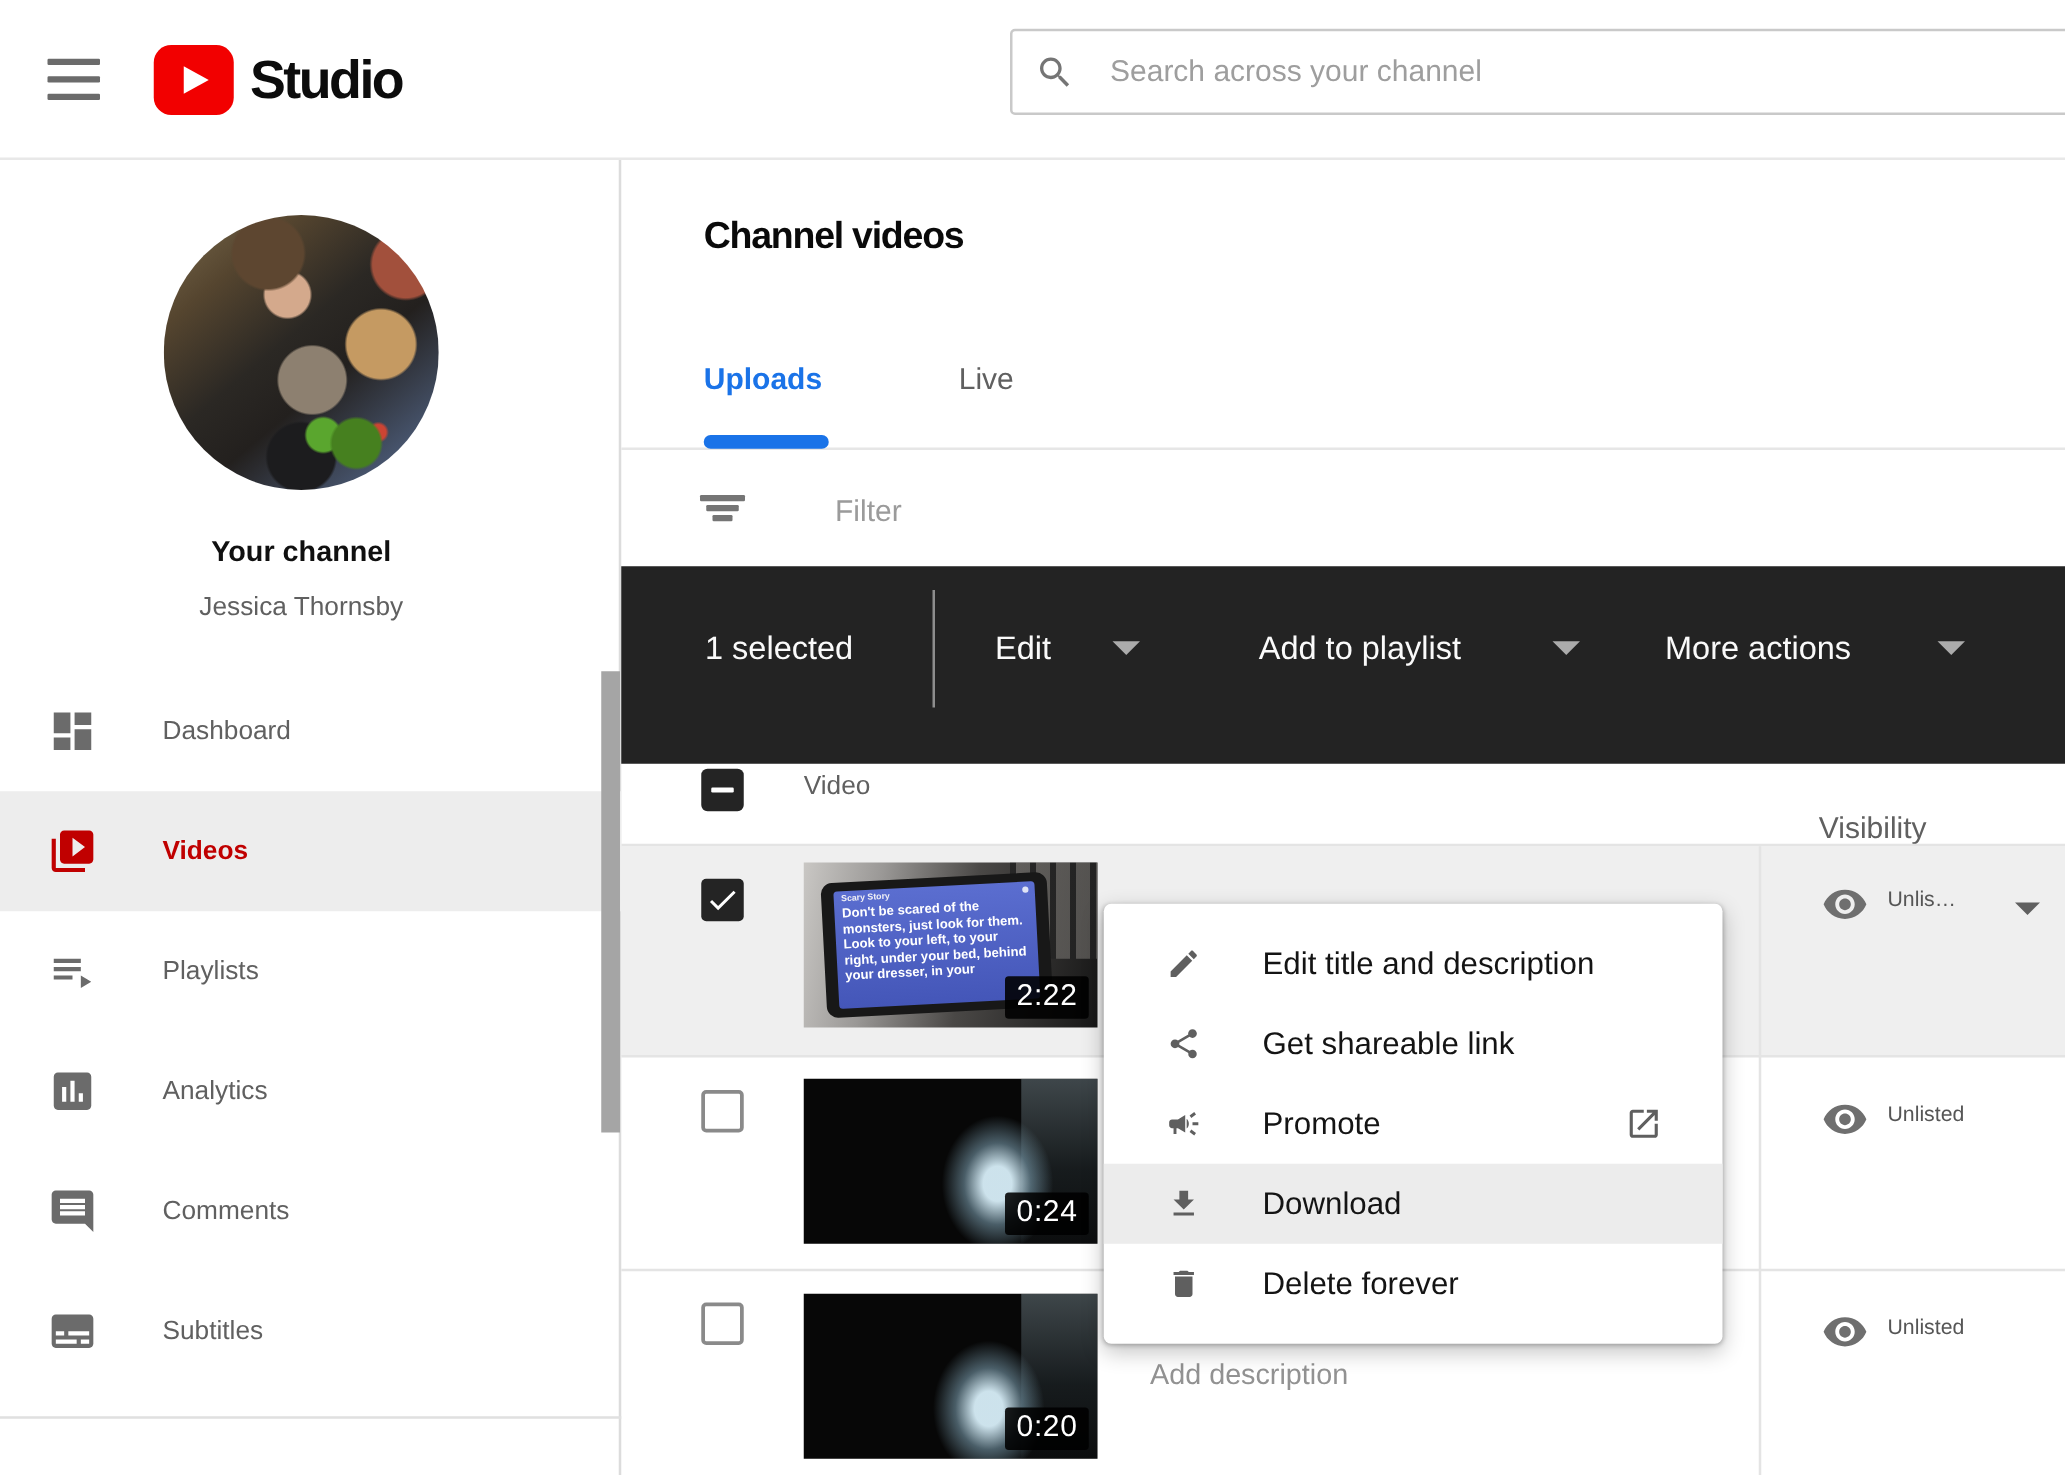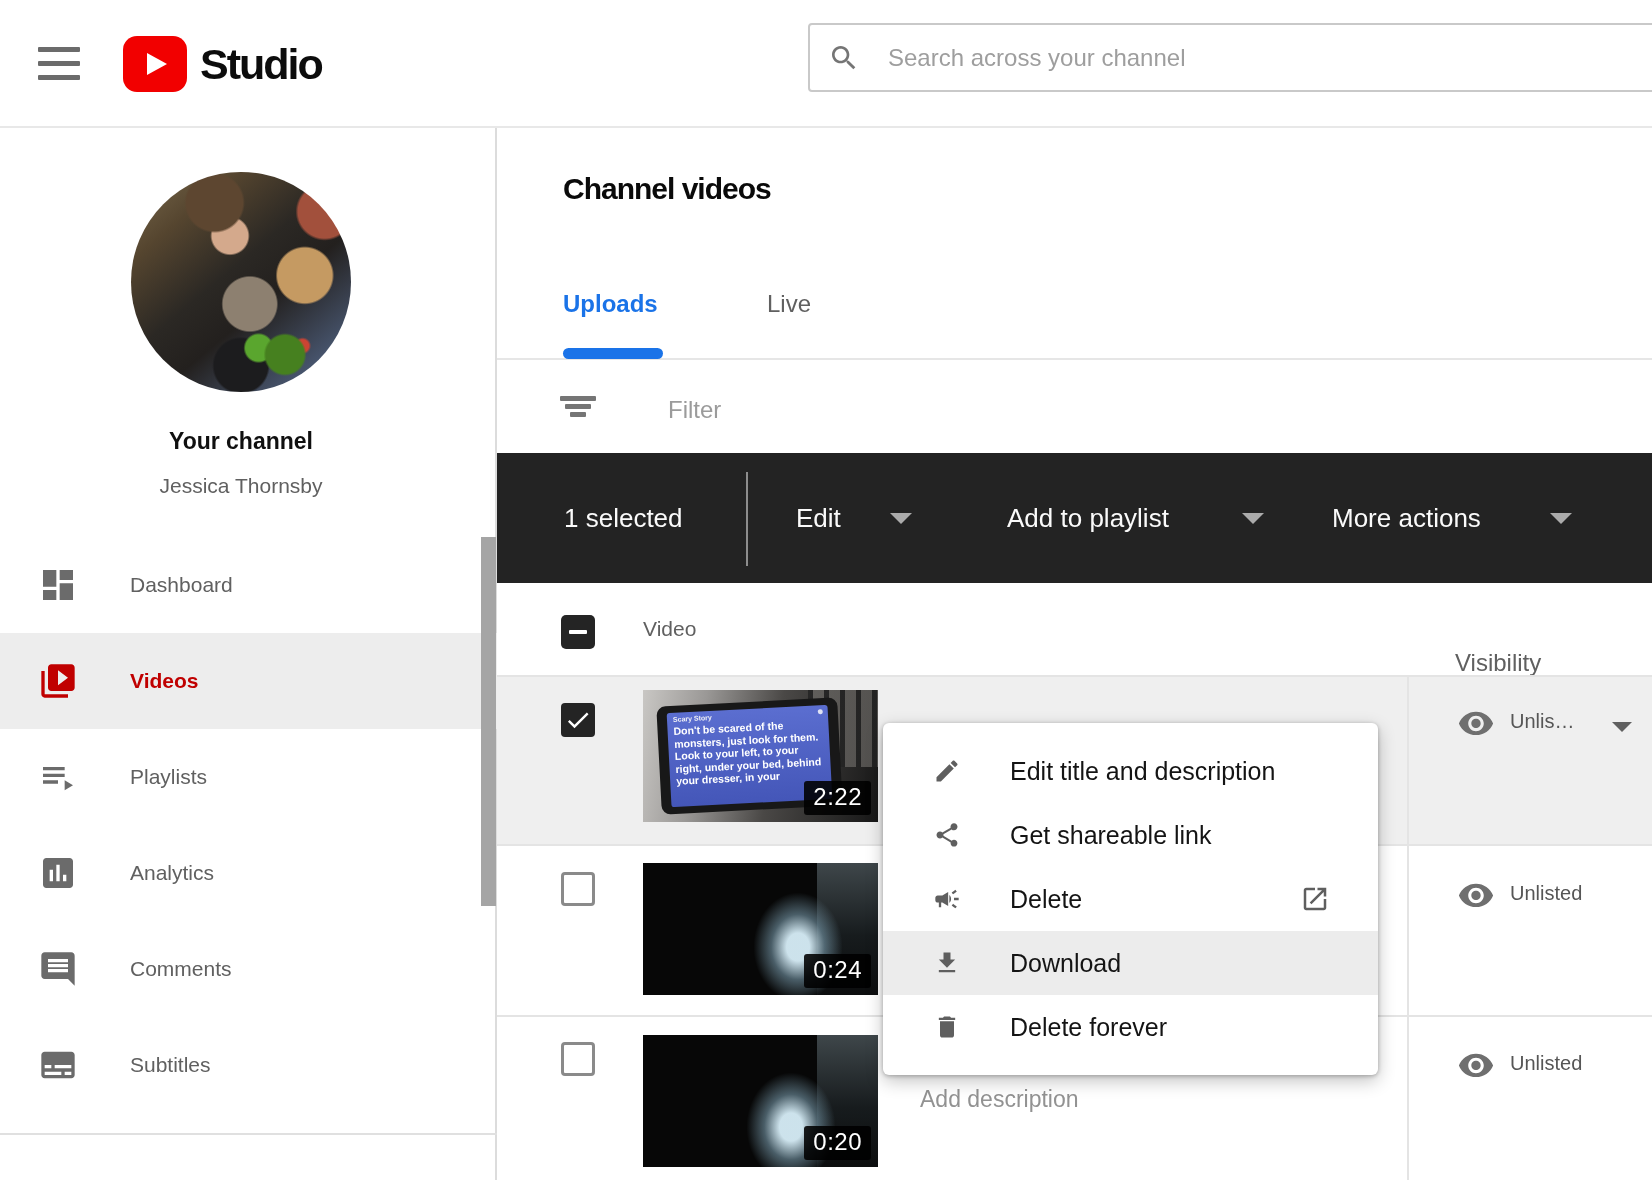--- a/index.html
+++ b/index.html
@@ -55,21 +55,21 @@
   .tab-underline { left:563px; top:348px; width:100px; height:11px; background:#1a73e8; border-radius:6px; z-index:2; }
   .tabs-divider { left:497px; top:358px; width:1155px; height:2px; background:#e6e6e6; }
   .filter-btn { left:560px; top:396px; width:36px; height:22px; cursor:pointer; }
   .filter-btn i { position:absolute; height:5px; background:#757575; border-radius:1px; }
   .filter-btn i:nth-child(1){ left:0; top:0; width:36px; }
   .filter-btn i:nth-child(2){ left:5px; top:8px; width:26px; }
   .filter-btn i:nth-child(3){ left:10px; top:16px; width:16px; }
   .filter-label { left:668px; top:396px; font-size:24px; color:#9b9b9b; cursor:text; }
 
   
-  .action-bar { left:497px; top:453px; width:1155px; height:130px; background:#232323; z-index:8; }
+  .action-bar { left:497px; top:453px; width:1155px; height:158px; background:#232323; z-index:8; }
   .ab-text { position:absolute; top:0; height:130px; display:flex; align-items:center; color:#fafafa; font-size:26px; }
   .ab-selected { left:67px; }
   .ab-divider { position:absolute; left:249px; top:19px; width:2px; height:94px; background:#8d8d8d; }
   .ab-edit { left:299px; cursor:pointer; }
   .ab-playlist { left:510px; cursor:pointer; }
   .ab-more { left:835px; cursor:pointer; }
   .ab-caret { position:absolute; top:60px; width:0; height:0; border-left:11px solid transparent; border-right:11px solid transparent; border-top:11px solid #ababab; cursor:pointer; }
   .caret-edit { left:393px; } .caret-playlist { left:745px; } .caret-more { left:1053px; }
 
   
@@ -97,21 +97,21 @@
   .screen-body { margin-top:2px; font-size:10.5px; line-height:12.5px; font-weight:600; color:#fff; }
   .screen-dot { position:absolute; right:5px; top:4px; width:5px; height:5px; border-radius:50%; background:#dfe3f5; }
   .ghost2 { background:#070707; }
   .ghost2 .glowwrap { position:absolute; inset:0; }
   .g-col { position:absolute; right:0; top:0; width:26%; height:100%;
     background:linear-gradient(180deg, rgba(130,148,156,0.45), rgba(70,88,96,0.25) 55%, rgba(40,50,56,0.15)); }
   .g-glow { position:absolute; width:90px; height:110px; border-radius:50%;
     background:radial-gradient(ellipse at center, rgba(215,238,248,0.95) 0 18%, rgba(140,180,200,0.5) 42%, rgba(80,110,130,0) 70%); }
 
   .vis-eye { left:1457px; width:38px; height:28px; z-index:3; }
-  .vis-text { left:1510px; font-size:20px; color:#565656; z-index:3; cursor:pointer; }
+  .vis-text { left:1510px; font-size:17px; color:#565656; z-index:3; cursor:pointer; }
   .vis-caret { left:1612px; width:0; height:0; border-left:10px solid transparent; border-right:10px solid transparent; border-top:10px solid #606060; z-index:3; cursor:pointer; }
   .add-desc { left:920px; top:1086px; font-size:23px; color:#929292; z-index:3; cursor:text; }
 
   
   .ctx-menu { left:883px; top:723px; width:495px; height:352px; background:#fff; border-radius:6px; z-index:20;
     box-shadow:0 1px 4px rgba(0,0,0,0.28), 0 6px 18px rgba(0,0,0,0.24); padding-top:16px; }
   .ctx-item { width:100%; height:64px; display:flex; align-items:center; padding-left:50px; cursor:pointer; }
   .ctx-item.highlighted { background:#ececec; }
   .ctx-icon { width:28px; height:28px; flex:none; }
   .ctx-label { margin-left:49px; font-size:25px; color:#141414; white-space:nowrap; }
@@ -279,21 +279,21 @@
     <div class="ctx-item">
       <svg class="ctx-icon" viewBox="0 0 24 24">
         <path fill="#5f5f5f" d="M18 16.08c-.76 0-1.44.3-1.96.77L8.91 12.7c.05-.23.09-.46.09-.7s-.04-.47-.09-.7l7.05-4.11c.54.5 1.25.81 2.04.81 1.66 0 3-1.34 3-3s-1.34-3-3-3-3 1.34-3 3c0 .24.04.47.09.7L8.04 9.81C7.5 9.31 6.79 9 6 9c-1.66 0-3 1.34-3 3s1.34 3 3 3c.79 0 1.5-.31 2.04-.81l7.12 4.16c-.05.21-.08.43-.08.65 0 1.61 1.31 2.92 2.92 2.92 1.61 0 2.92-1.31 2.92-2.92s-1.31-2.92-2.92-2.92z"></path>
       </svg>
       <span class="ctx-label">Get shareable link</span>
     </div>
     <div class="ctx-item">
       <svg class="ctx-icon" viewBox="0 0 24 24">
         <path fill="#5f5f5f" d="M18 11v2h4v-2h-4zm-2 6.61c.96.71 2.21 1.65 3.2 2.39.4-.53.8-1.07 1.2-1.6-.99-.74-2.24-1.68-3.2-2.4-.4.54-.8 1.08-1.2 1.61zM20.4 5.6c-.4-.53-.8-1.07-1.2-1.6-.99.74-2.24 1.68-3.2 2.4.4.53.8 1.07 1.2 1.6.96-.72 2.21-1.65 3.2-2.4zM4 9c-1.1 0-2 .9-2 2v2c0 1.1.9 2 2 2h1v4h2v-4h1l5 3V6L8 9H4zm11.5 3c0-1.33-.58-2.53-1.5-3.35v6.69c.92-.81 1.5-2.01 1.5-3.34z"></path>
       </svg>
-      <span class="ctx-label">Delete</span>
+      <span class="ctx-label">Promote</span>
       <svg class="ctx-trailing" viewBox="0 0 24 24">
         <path fill="#5f5f5f" d="M19 19H5V5h7V3H5c-1.11 0-2 .9-2 2v14c0 1.1.89 2 2 2h14c1.1 0 2-.9 2-2v-7h-2v7zM14 3v2h3.59l-9.83 9.83 1.41 1.41L19 6.41V10h2V3h-7z"></path>
       </svg>
     </div>
     <div class="ctx-item highlighted">
       <svg class="ctx-icon" viewBox="0 0 24 24">
         <path fill="#5f5f5f" d="M19 9h-4V3H9v6H5l7 7 7-7zM5 18v2h14v-2H5z"></path>
       </svg>
       <span class="ctx-label">Download</span>
     </div>

